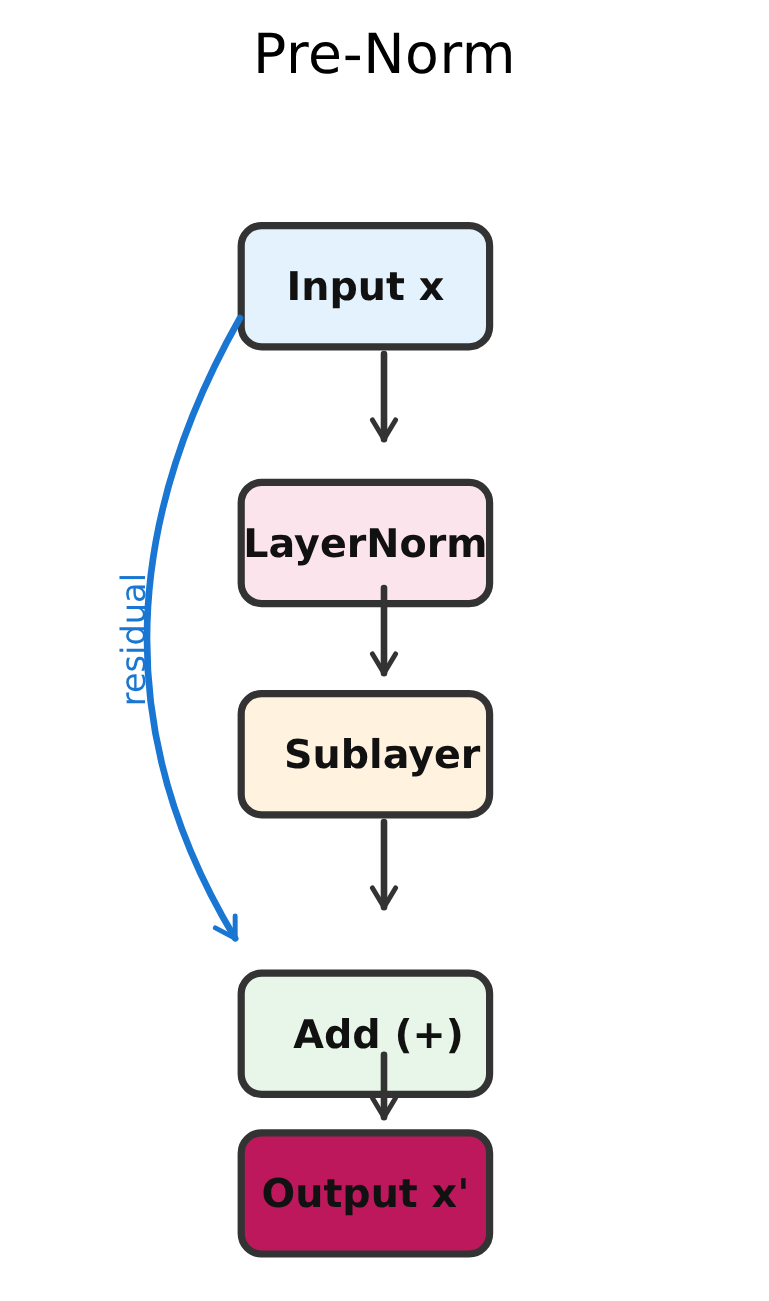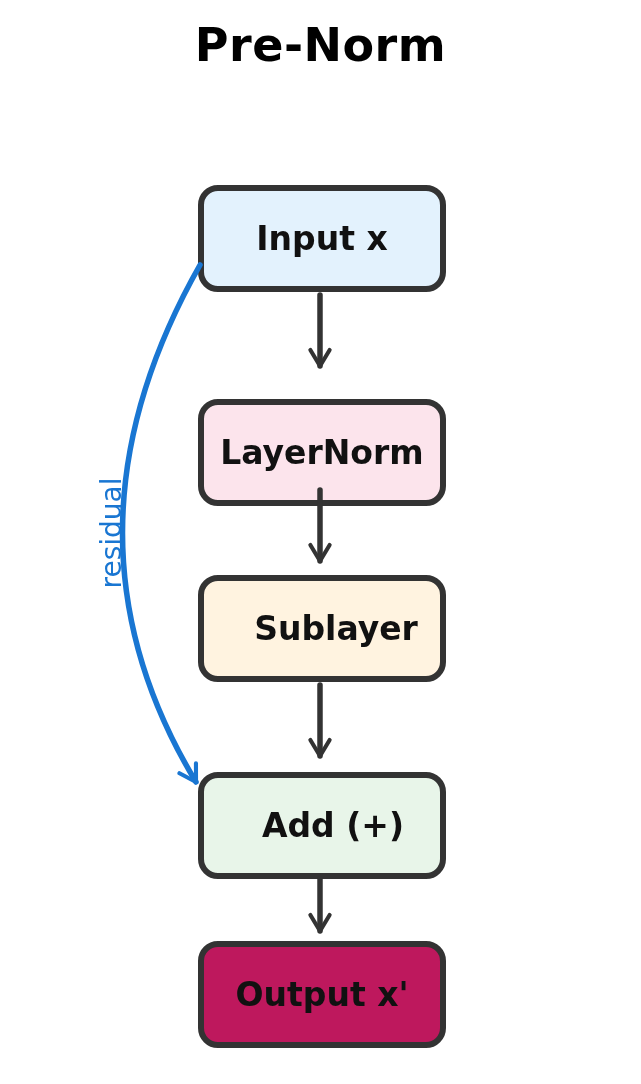--- a/index.html
+++ b/index.html
@@ -20,42 +20,42 @@
     position: relative;
     width: 641px; height: 1084px;
     background: var(--background);
   }
   .title {
     position: absolute;
     left: 0; top: 18px;
     width: 641px;
     text-align: center;
     font-size: 46px;
-    font-weight: bold;
+    font-weight: normal;
     color: #000000;
     letter-spacing: 0.5px;
   }
   .node {
     position: absolute;
     left: 198px;
-    width: 248px;
+    width: 213px;
     height: 107px;
     border: 6px solid var(--node-border);
     border-radius: 20px;
     display: flex;
     align-items: center;
     justify-content: center;
     font-size: 33px;
     font-weight: bold;
     color: var(--text);
   }
   .node-input     { top: 185px; }
   .node-layernorm { top: 380px; margin-top: 19px; }
   .node-sublayer  { top: 575px; padding-left: 28px; }
-  .node-add       { top: 772px; padding-left: 22px; }
+  .node-add       { top: 808px; padding-left: 22px; }
   .node-output    { top: 941px; }
   .edges-layer {
     position: absolute;
     left: 0; top: 0;
     width: 641px; height: 1084px;
     pointer-events: none;
   }
   .edge-dark {
     stroke: var(--edge-dark);
     stroke-width: 5.5;

